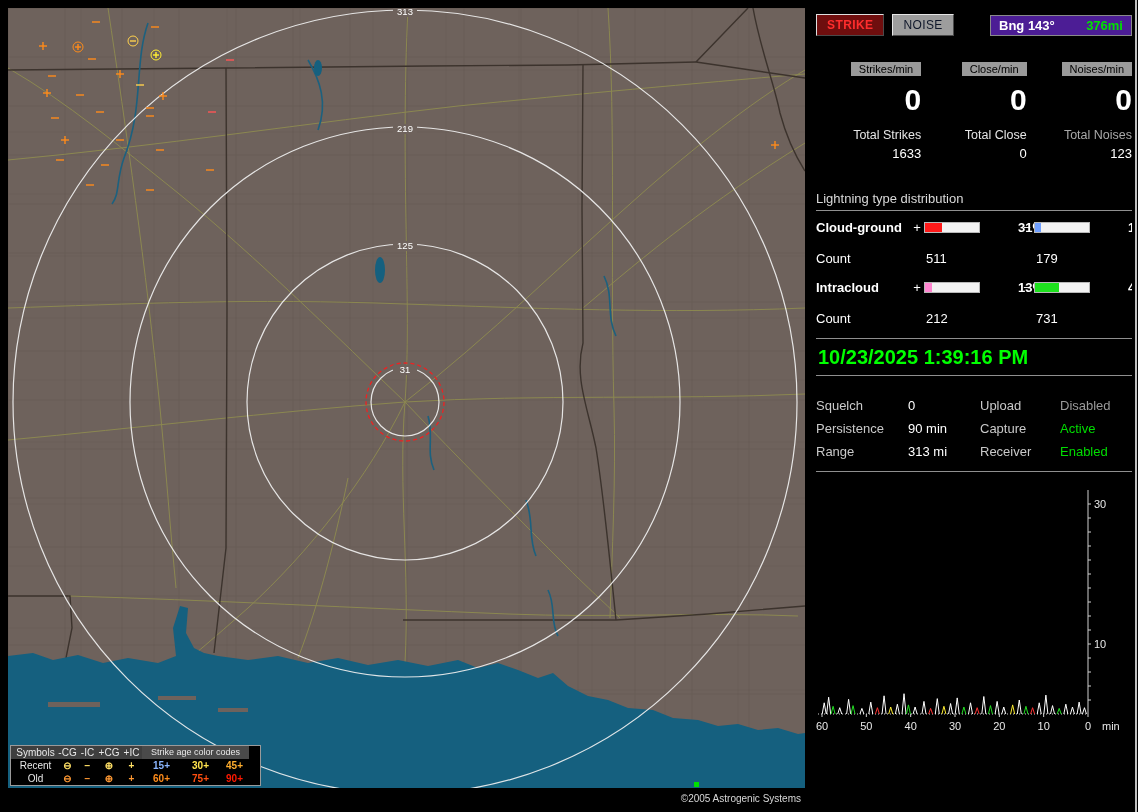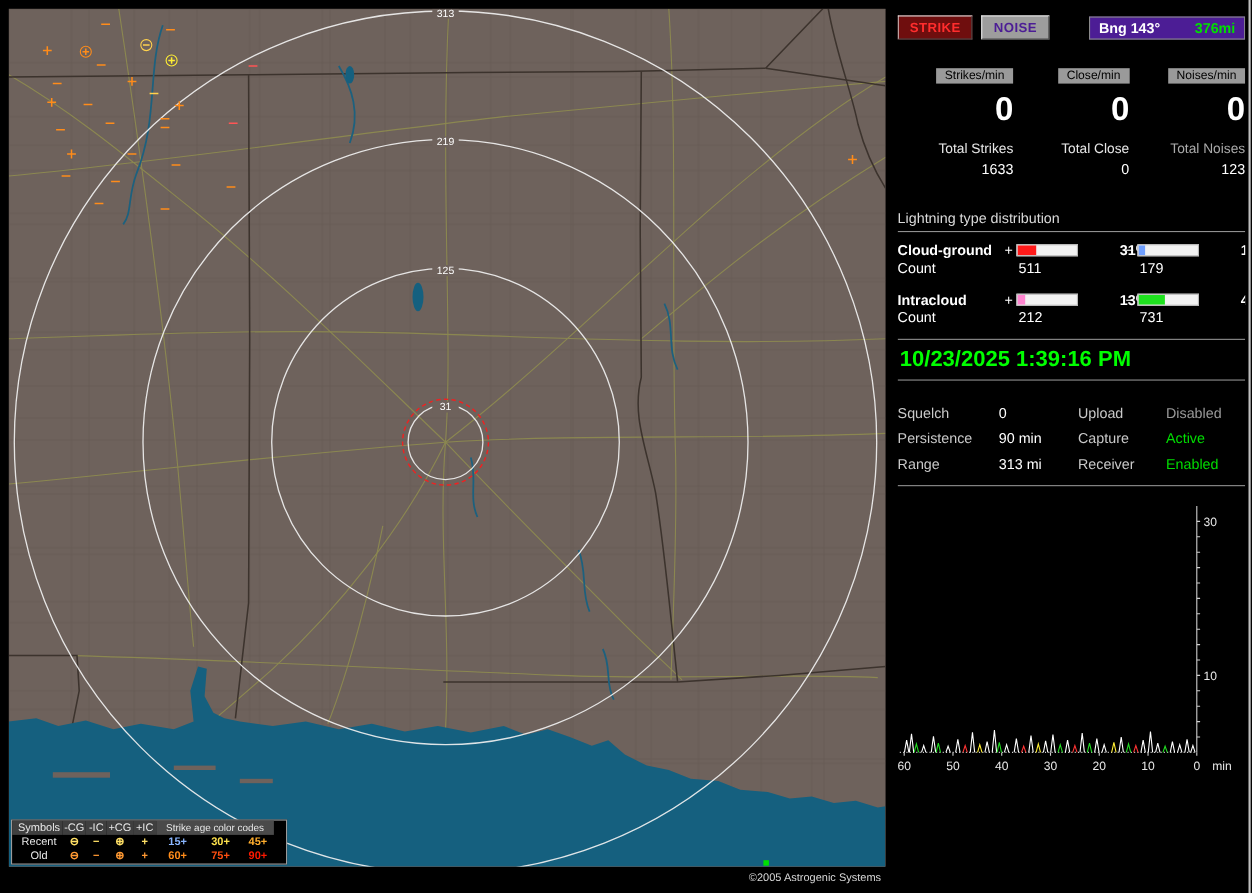--- a/index.html
+++ b/index.html
@@ -4,31 +4,31 @@
 <style>
 *{box-sizing:border-box;margin:0;padding:0;}
 html,body{width:1138px;height:812px;background:#000;font-family:"Liberation Sans",sans-serif;position:relative;overflow:hidden;}
 .map-area{position:absolute;left:8px;top:8px;width:797px;height:780px;background:#6e625c;overflow:hidden;}
 .copyright{position:absolute;left:8px;top:793px;width:797px;text-align:right;color:#d8d8d8;font-size:10px;padding-right:4px;}
 .edge{position:absolute;right:1px;top:0;width:2px;height:812px;background:#bfbfbf;}
 .sidebar{position:absolute;left:816px;top:8px;width:316px;height:800px;color:#fff;font-size:13px;overflow:hidden;}
 .mode-row{display:flex;align-items:center;gap:8px;margin-top:6px;}
 button{font-family:inherit;cursor:pointer;}
 .btn-strike{background:#6f0e0e;color:#ff2d2d;font-weight:bold;font-size:12px;padding:3px 10px;border:1px solid;border-color:#dfdfdf #4a4a4a #4a4a4a #dfdfdf;letter-spacing:.4px;}
-.btn-noise{background:#9d9d9d;color:#4c1d95;font-weight:bold;font-size:12px;padding:3px 10px;border:1px solid;border-color:#e6e6e6 #4a4a4a #4a4a4a #e6e6e6;letter-spacing:.4px;}
+.btn-noise{background:#9d9d9d;color:#0f172a;font-weight:normal;font-size:12px;padding:3px 10px;border:1px solid;border-color:#e6e6e6 #4a4a4a #4a4a4a #e6e6e6;letter-spacing:.4px;}
 .bng-box{margin-left:auto;display:flex;justify-content:space-between;align-items:center;min-width:142px;background:#4c1d95;border:1px solid #8a8a8a;padding:2px 8px;font-weight:bold;font-size:13px;gap:8px;}
 .rates{display:flex;justify-content:space-between;margin-top:26px;text-align:center;}
 .rate-col{width:33.3%;display:flex;flex-direction:column;align-items:flex-end;}
 .chip{background:#9a9a9a;color:#000;font-size:11px;padding:1px 8px;}
 .big-num{font-size:30px;font-weight:bold;margin:7px 0 11px;color:#fff;}
 .tot-label{font-size:12.5px;color:#e6e6e6;}
 .tot-value{font-size:13px;margin-top:4px;color:#fff;}
 .dist-title{margin-top:30px;color:#d9d9d9;font-size:13px;padding-bottom:4px;border-bottom:1px solid #909090;}
 .dist-grid{display:grid;grid-template-columns:94px 14px 56px 40px 14px 56px 42px;align-items:center;margin-top:9px;}
-.count-row{margin-top:1px;}
+.count-row{margin-top:16px;}
 .d-name{font-weight:bold;}
 .count-row .d-name{font-weight:normal;}
 .d-bar{height:11px;background:#f2f2f2;border:1px solid #b8b8b8;display:block;overflow:hidden;}
 .d-bar i{display:block;height:100%;}
 .d-pct{font-weight:bold;padding-left:4px;margin-left:34px;}
 .d-sign{text-align:center;}
 .d-count{padding-left:2px;}
 hr.div{border:0;border-top:1px solid #8f8f8f;margin:12px 0 0;}
 .datetime{color:#00ff00;font-weight:bold;font-size:20px;padding:7px 2px 6px;}
 .grid4{display:grid;grid-template-columns:92px 72px 80px 64px;row-gap:8px;margin-top:22px;}

